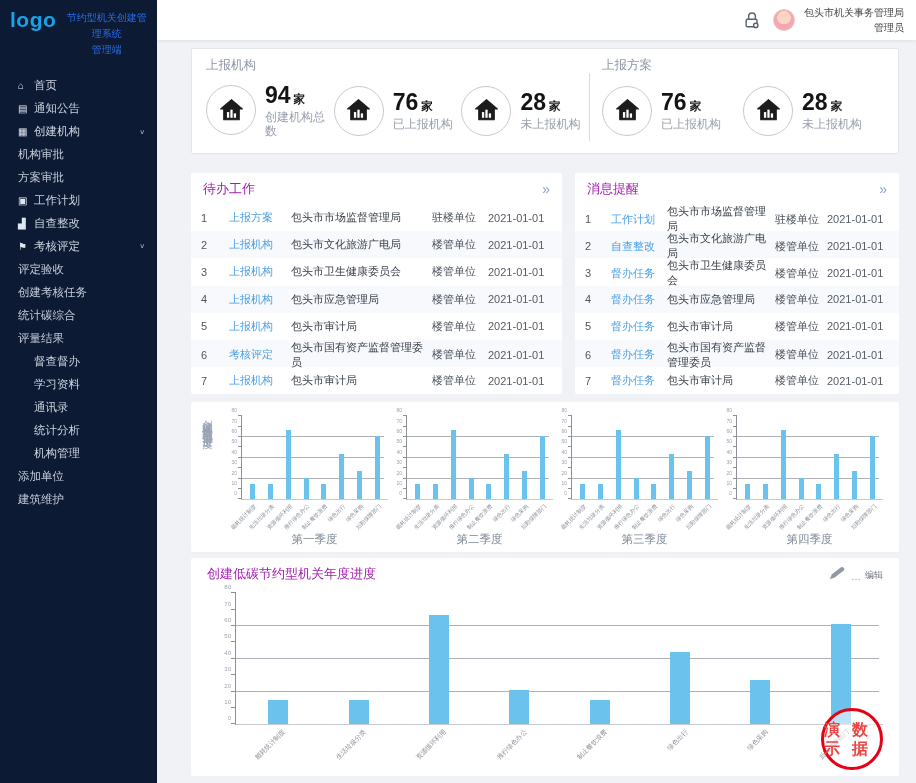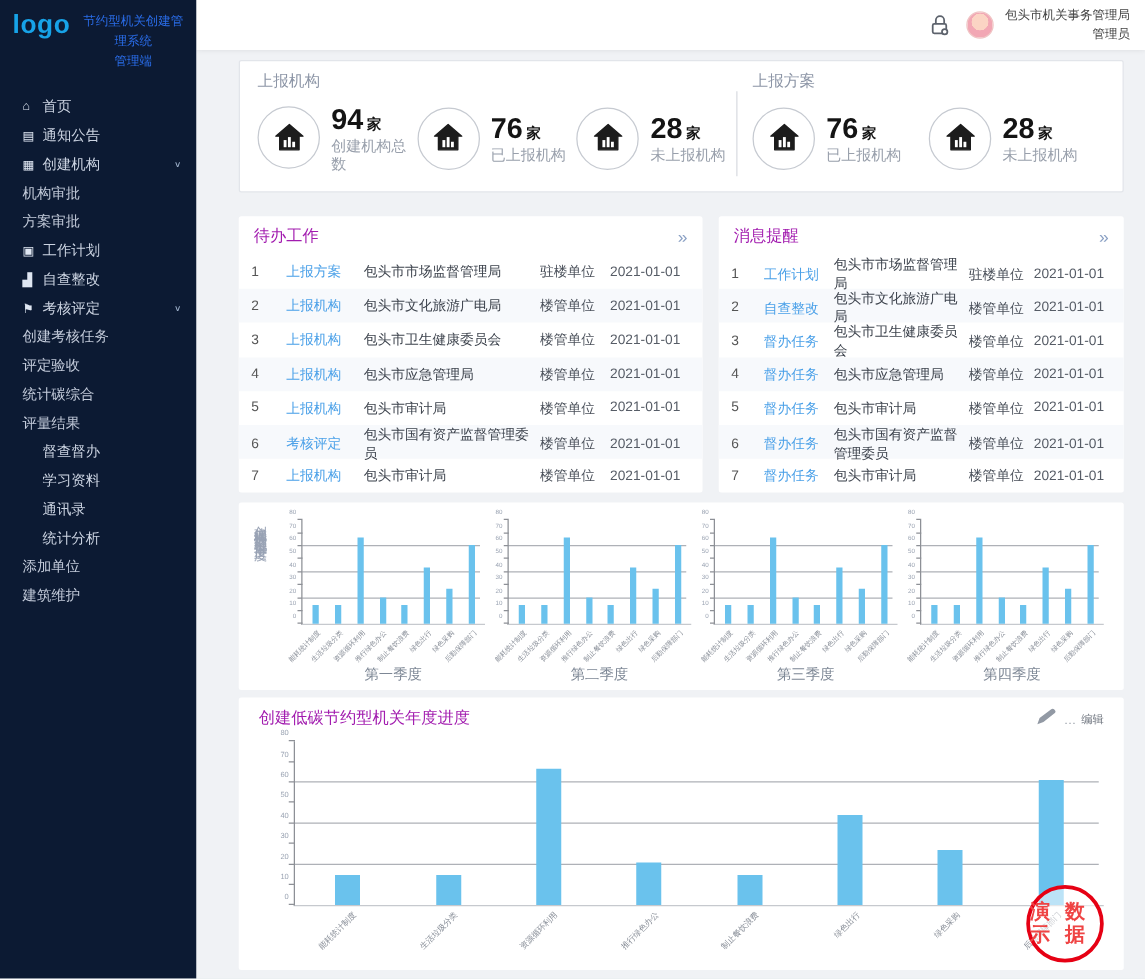--- a/index.html
+++ b/index.html
@@ -147,24 +147,24 @@
         <div class="nav-item">
           <span class="nav-icon">▟</span>
           <span class="nav-label">自查整改</span>
         </div>
         <div class="nav-item">
           <span class="nav-icon">⚑</span>
           <span class="nav-label">考核评定</span>
           <span class="nav-chev">∨</span>
         </div>
         <div class="nav-item nav-child">
+          <span class="nav-label">评定验收</span>
+        </div>
+        <div class="nav-item nav-child">
           <span class="nav-label">创建考核任务</span>
-        </div>
-        <div class="nav-item nav-child">
-          <span class="nav-label">评定验收</span>
         </div>
         <div class="nav-item nav-child">
           <span class="nav-label">统计碳综合</span>
         </div>
         <div class="nav-item nav-child">
           <span class="nav-label">评量结果</span>
         </div>
         <div class="nav-item">
           <span class="nav-icon"></span>
           <span class="nav-label">督查督办</span>
@@ -173,20 +173,24 @@
           <span class="nav-icon"></span>
           <span class="nav-label">学习资料</span>
         </div>
         <div class="nav-item">
           <span class="nav-icon"></span>
           <span class="nav-label">通讯录</span>
         </div>
         <div class="nav-item">
           <span class="nav-icon"></span>
           <span class="nav-label">统计分析</span>
+        </div>
+        <div class="nav-item">
+          <span class="nav-icon"></span>
+          <span class="nav-label">机构管理</span>
         </div>
         <div class="nav-item nav-child">
           <span class="nav-label">添加单位</span>
         </div>
         <div class="nav-item nav-child">
           <span class="nav-label">建筑维护</span>
         </div>
       </nav>
   </aside>
 

